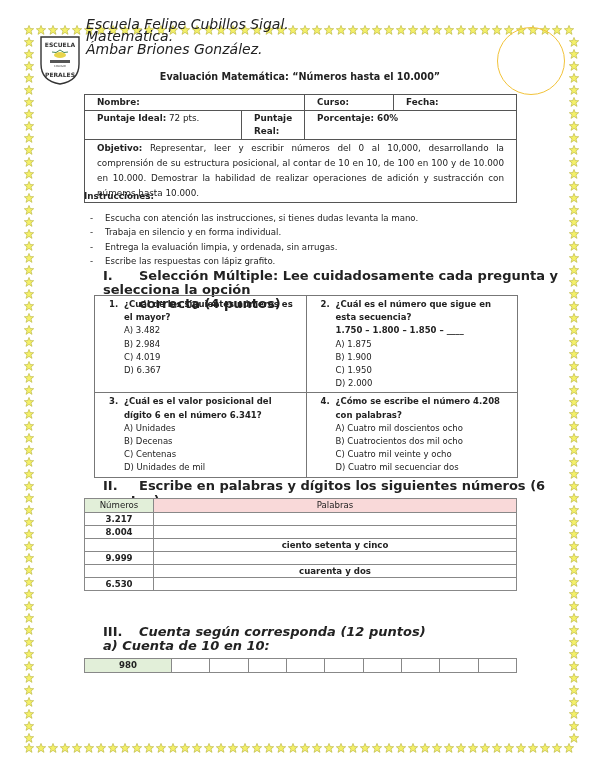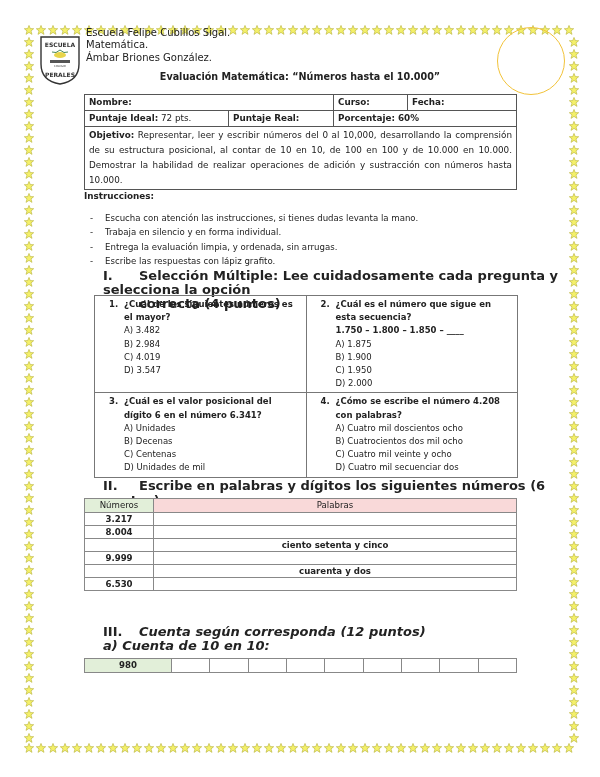--- a/index.html
+++ b/index.html
@@ -3,28 +3,28 @@
 <meta charset="utf-8">
 <style>
   html, body { margin:0; padding:0; background:#ffffff; }
   body { width:600px; height:777px; position:relative; overflow:hidden;
          font-family:"DejaVu Sans", sans-serif; color:#222; }
   .star { position:absolute; width:10px; height:10px; }
   .star svg { width:10px; height:10px; display:block; }
   #stars { position:absolute; left:0; top:0; width:600px; height:777px; }
 
   .logo { position:absolute; left:38px; top:34px; width:44px; height:52px; }
-  .header-lines { position:absolute; left:86px; top:27px; font-size:10px; line-height:12.4px; color:#222; }
+  .header-lines { position:absolute; left:86px; top:18px; font-size:14px; line-height:12.4px; color:#222;font-style:italic; }
   .circle { position:absolute; left:497px; top:27px; width:66px; height:66px; border:1.3px solid #f2c33a; border-radius:50%; }
 
   .title { position:absolute; left:0; width:600px; top:71px; text-align:center; font-size:9.6px; font-weight:bold; }
 
   table { border-collapse:collapse; }
   .info { position:absolute; left:84px; top:94px; width:433px; font-size:8.8px; }
-  .info td { border:1px solid #555; padding:1px 4px; vertical-align:top; line-height:13px; }
+  .info td { border:1px solid #555; padding:1px 12px; vertical-align:top; line-height:13px; }
   .info b { font-weight:bold; }
   .obj { line-height:15px !important; }
 
   .instr-h { position:absolute; left:84px; top:191px; font-size:8.8px; font-weight:bold; }
   .instr { position:absolute; left:90px; top:211px; font-size:8.6px; line-height:14.4px; margin:0; padding:0; list-style:none; }
   .instr li::before { content:"-"; display:inline-block; width:15px; }
 
   .sec { position:absolute; font-size:13px; font-weight:bold; }
   .sec .num { display:inline-block; width:36px; }
 
@@ -1160,21 +1160,21 @@
       <tr>
     <td style="height:88px">
       <div class="q">
             <span class="qn">1.</span>
             <span>¿Cuál de los siguientes números es el mayor?</span>
           </div>
       <div class="opts">
         <div>A) 3.482</div>
         <div>B) 2.984</div>
         <div>C) 4.019</div>
-        <div>D) 3.547</div>
+        <div>D) 6.367</div>
       </div>
     </td>
     <td>
       <div class="q">
             <span class="qn">2.</span>
             <span>¿Cuál es el número que sigue en esta secuencia?</span>
           </div>
       <div class="seq">1.750 – 1.800 – 1.850 – ____</div>
       <div class="opts">
         <div>A) 1.875</div>

